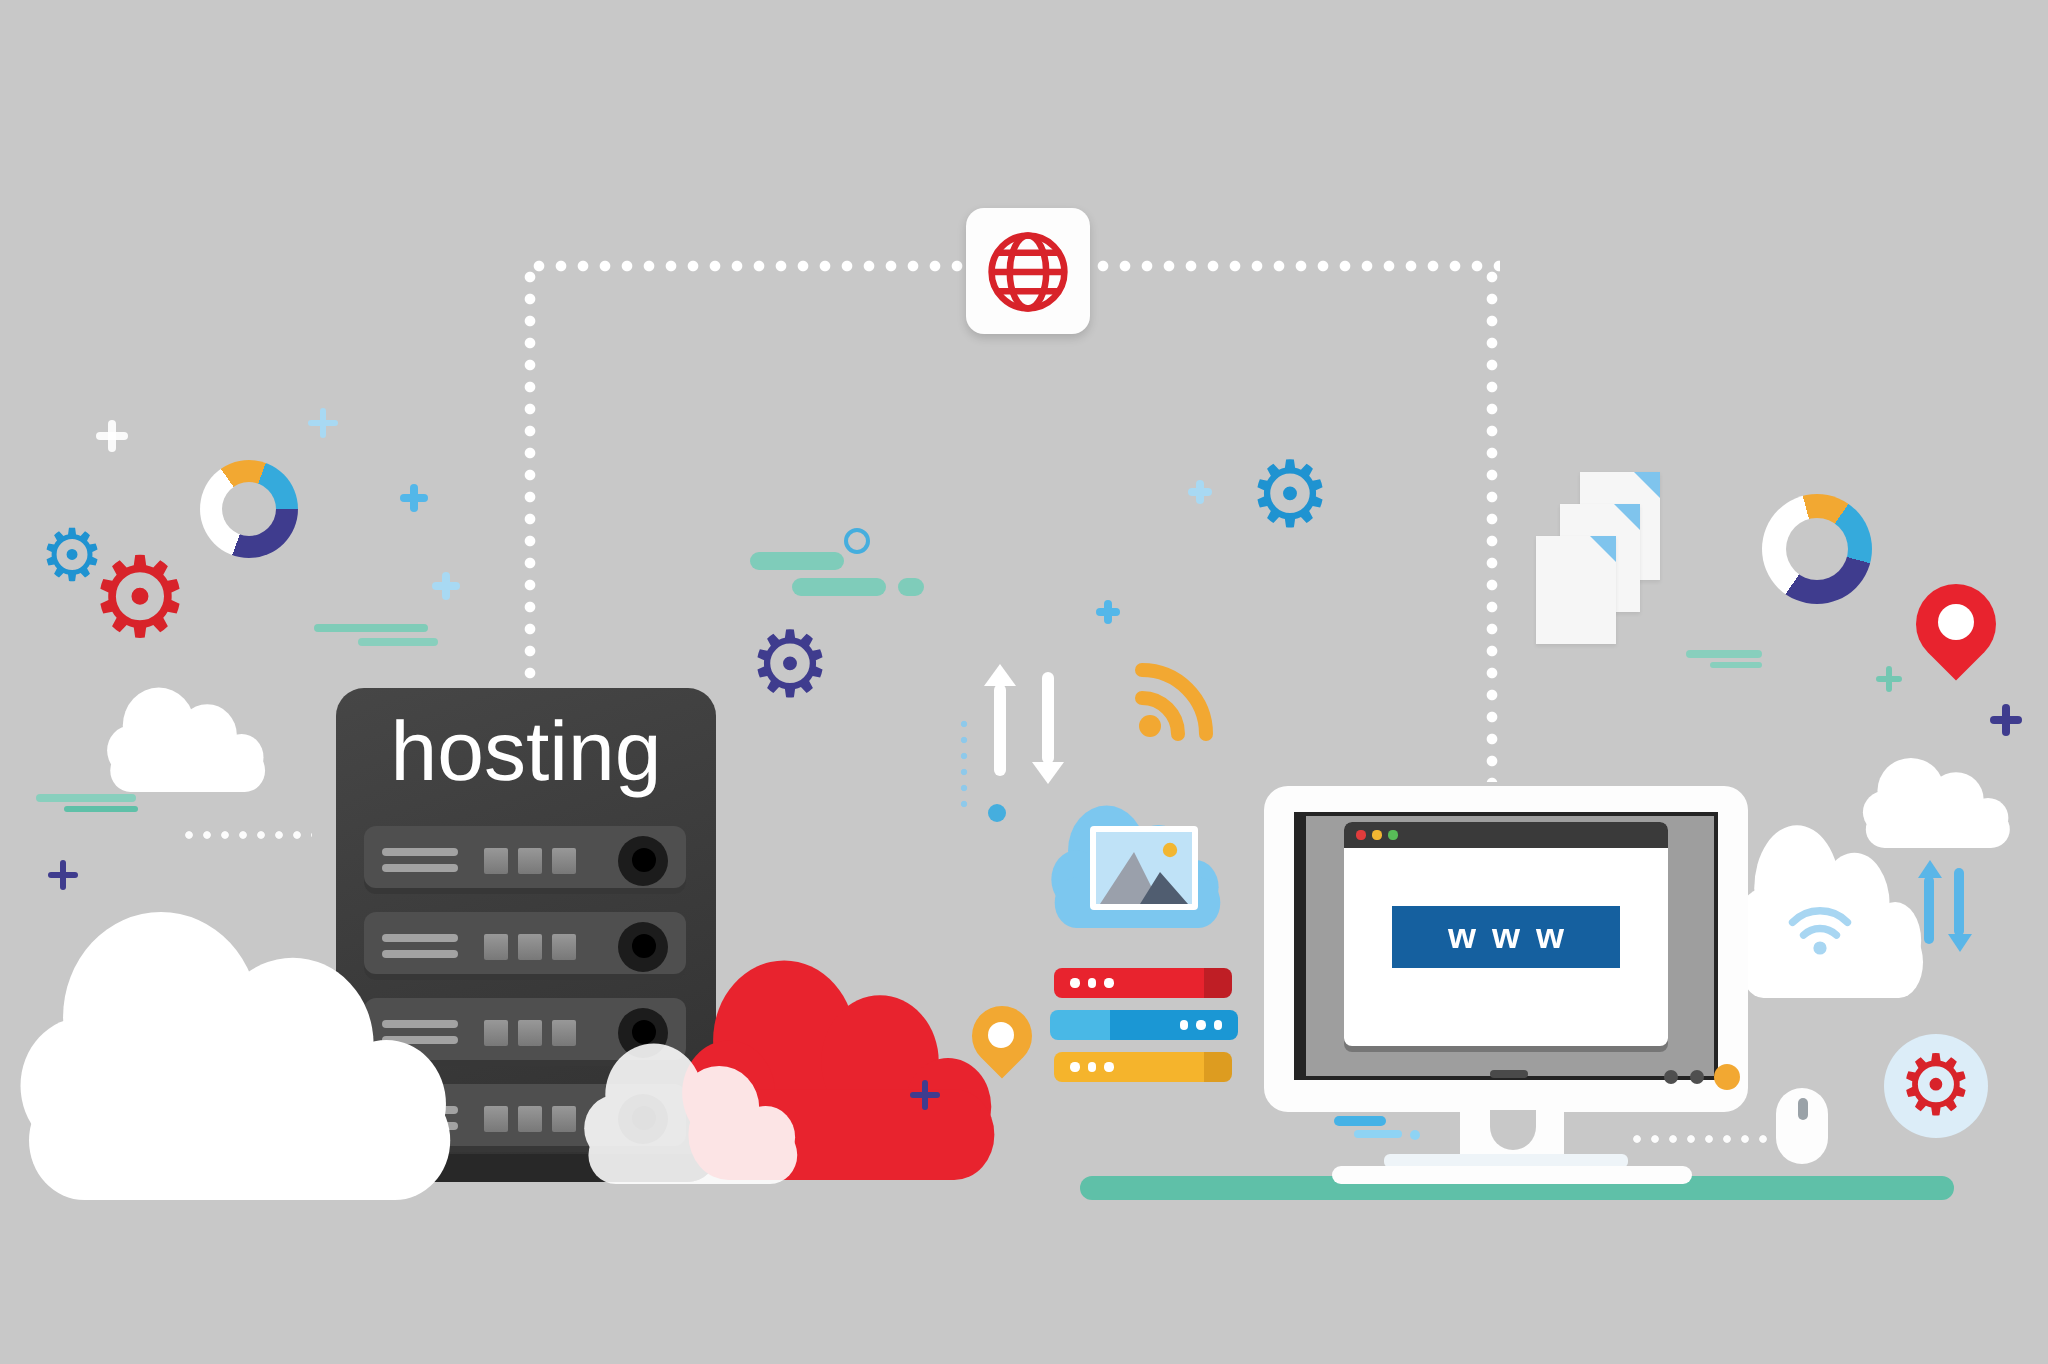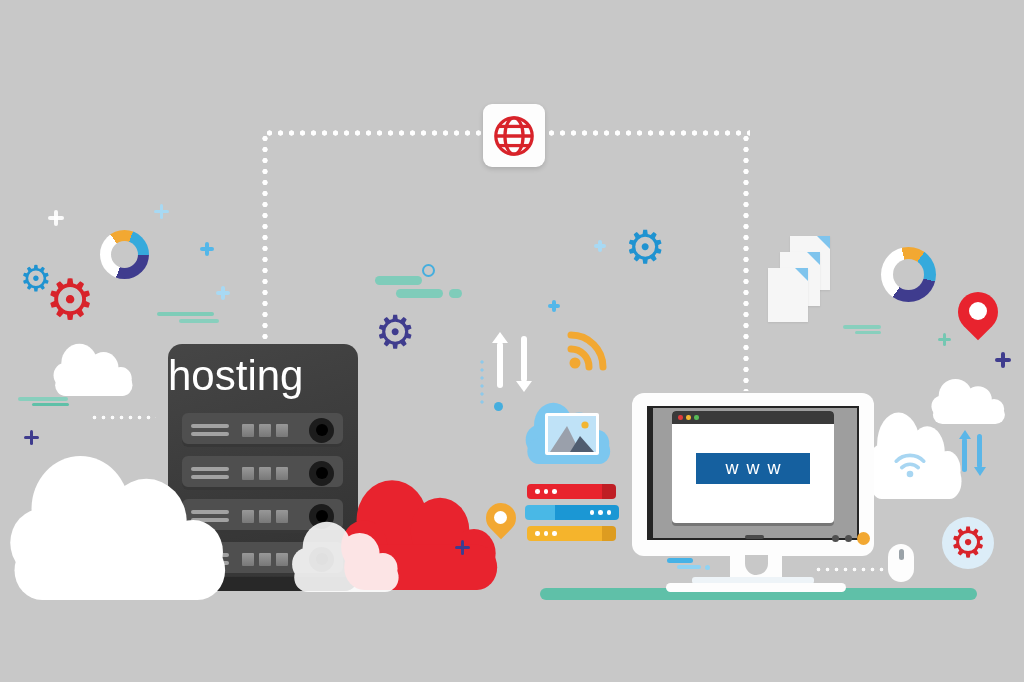--- a/index.html
+++ b/index.html
@@ -26,21 +26,21 @@
   .dash{border-radius:3px;}
   
   .donut{border-radius:50%;z-index:2}
   .donut::after{content:"";position:absolute;inset:11px;border-radius:50%;background:#c8c8c8;}
   #donut-right::after{inset:12px;}
   
   .gear{font-family:"DejaVu Sans",sans-serif;line-height:1;text-align:center;z-index:2;}
   
   #server{left:168px;top:344px;width:190px;height:247px;border-radius:14px;
           background:linear-gradient(160deg,#464646,#303030);z-index:2;}
-  #server-label{position:absolute;top:8px;left:0;width:100%;text-align:left;color:#fff;
+  #server-label{position:absolute;top:8px;left:0;width:100%;text-align:center;color:#fff;
           font-size:42px;font-weight:400;letter-spacing:0px;}
   .rack{position:absolute;left:14px;width:161px;height:34px;background:#4f4f4f;border-radius:6px;
         box-shadow:inset 0 -3px 0 rgba(0,0,0,.3);display:flex;align-items:center;padding:0 9px;box-sizing:border-box;}
   .rack .lines i{display:block;width:38px;height:3.6px;background:#a2a2a2;border-radius:2px;margin:4px 0;}
   .rack .sq{display:flex;gap:5px;margin-left:13px;}
   .rack .sq i{display:block;width:12px;height:13px;background:linear-gradient(#989898,#787878);border-radius:1px;}
   .rack .port{margin-left:auto;width:25px;height:25px;border-radius:50%;background:#1c1c1c;
         display:flex;align-items:center;justify-content:center;}
   .rack .port i{display:block;width:12px;height:12px;border-radius:50%;background:#000;}
   #server-foot{position:absolute;left:0;bottom:0;width:100%;height:14px;background:#282828;border-radius:0 0 14px 14px;}
@@ -63,21 +63,21 @@
   #monitor{left:632px;top:393px;width:242px;height:163px;background:#fdfdfd;border-radius:12px;z-index:3;}
   #screen{position:absolute;left:15px;top:13px;width:212px;height:134px;background:#9e9e9e;
       border:2px solid #242424;border-left-width:6px;box-sizing:border-box;}
   #browser{position:absolute;left:40px;top:18px;width:162px;height:112px;background:#fff;border-radius:4px;
       box-shadow:0 3px 0 rgba(0,0,0,.25);}
   #browser-header{position:absolute;top:0;left:0;width:100%;height:13px;background:#3a3a3a;
       border-radius:4px 4px 0 0;display:flex;align-items:center;padding-left:6px;gap:3.5px;box-sizing:border-box;}
   #browser-header i{display:block;width:4.5px;height:4.5px;border-radius:50%;}
   #www-box{position:absolute;left:50%;transform:translateX(-50%);top:42px;width:114px;height:31px;
       background:#15609f;display:flex;align-items:center;justify-content:center;}
-  #www-text{color:#fff;font-size:18px;font-weight:normal;letter-spacing:8px;padding-left:8px;}
+  #www-text{color:#fff;font-size:18px;font-weight:bold;letter-spacing:8px;padding-left:8px;}
   #chin-dash{position:absolute;left:113px;bottom:17px;width:19px;height:4px;background:#4a4a4a;border-radius:2px;}
   .chin-dot{position:absolute;border-radius:50%;}
   #stand-neck{left:730px;top:555px;width:52px;height:28px;background:#fdfdfd;z-index:3;}
   #stand-notch{left:745px;top:555px;width:23px;height:20px;background:#c8c8c8;border-radius:0 0 12px 12px;z-index:4;}
   #base-top{left:692px;top:577px;width:122px;height:7px;background:#eef4f8;border-radius:3px;z-index:3;}
   #base{left:666px;top:583px;width:180px;height:9px;background:#fdfdfd;border-radius:5px;z-index:4;}
   #ground-bar{left:540px;top:588px;width:437px;height:12px;background:#5fc0a8;border-radius:6px;z-index:2;}
   
   #mouse{left:888px;top:544px;width:26px;height:38px;background:#fdfdfd;border-radius:13px;z-index:2;}
   #mouse-wheel{position:absolute;left:10.5px;top:5px;width:5px;height:11px;background:#9aa2a8;border-radius:2.5px;}

